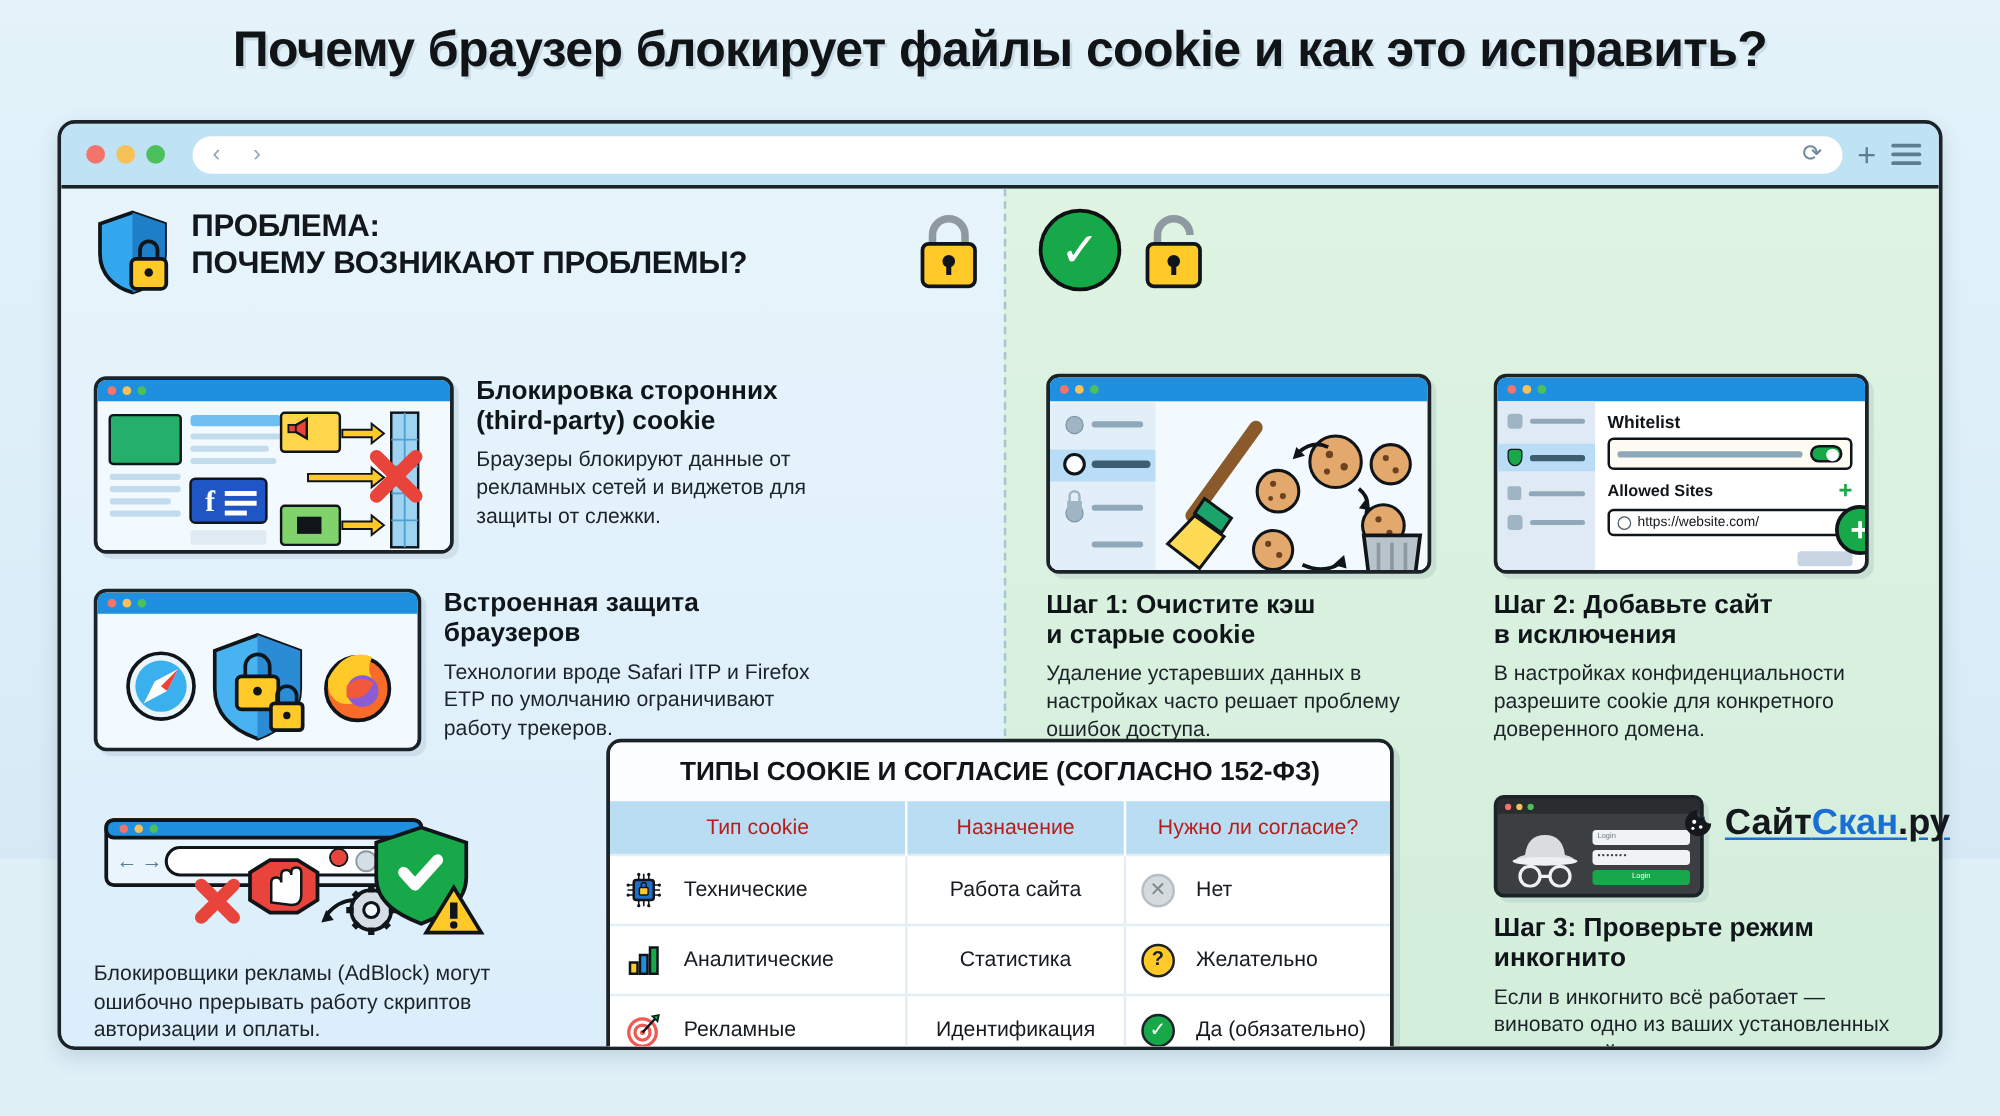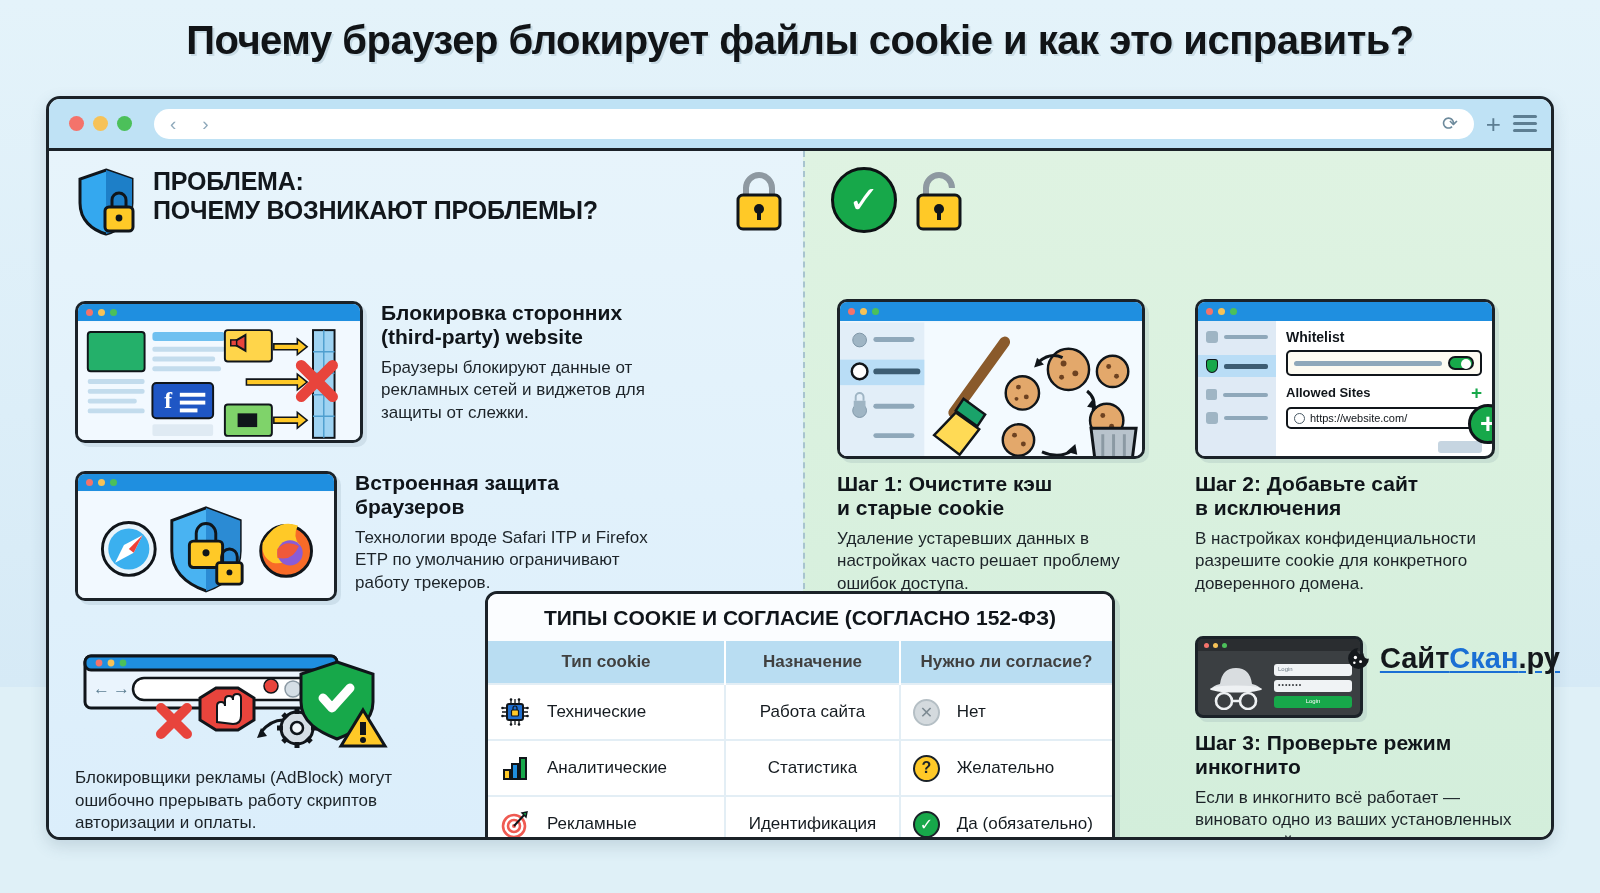--- a/index.html
+++ b/index.html
@@ -92,21 +92,21 @@
   
   .table-card {
     position: absolute; left: 436px; top: 492px; width: 630px;
     border: 3px solid #1b2228; border-radius: 12px; background: #fff;
     overflow: hidden; z-index: 6;
     box-shadow: 5px 5px 0 rgba(80,110,130,.16);
   }
   .tbl-title { text-align: center; font-size: 21px; font-weight: bold; color: #10151a; padding: 12px 6px 11px; background:#fbfdff; }
   table { width: 100%; border-collapse: collapse; }
   thead th {
-    background: #b9ddf2; font-size: 17px; font-weight: bold; color: #404040;
+    background: #b9ddf2; font-size: 17px; font-weight: normal; color: #b91c1c;
     padding: 11px 10px; border-left: 2px solid #fff; text-align: center;
   }
   thead th:first-child { border-left: none; }
   tbody td {
     font-size: 17px; color: #151b20; padding: 12px 12px;
     border-top: 2px solid #e3eef5; border-left: 2px solid #e3eef5; background: #fff;
   }
   tbody td:first-child { border-left: none; }
   .cell-ic { display: flex; align-items: center; gap: 17px; }
   .cell-mid { text-align: center; }
@@ -217,21 +217,21 @@
 
               <rect x="240" y="8" width="22" height="110" fill="#9fd3f2" stroke="#10151a" stroke-width="2"></rect>
               <path d="M240 30 h22 M240 52 h22 M240 74 h22 M240 96 h22 M251 8 v110" stroke="#4f9fcf" stroke-width="1.5"></path>
 
               <path d="M228 44 l32 32 M260 44 l-32 32" stroke="#e8443c" stroke-width="11" stroke-linecap="round"></path>
             </svg>
           </div>
           <div>
             <div class="blk-title">
               <span>Блокировка сторонних</span><br>
-              <span>(third-party) website</span>
+              <span>(third-party) cookie</span>
             </div>
             <div class="blk-body" style="max-width:320px">Браузеры блокируют данные от рекламных сетей и виджетов для защиты от слежки.</div>
           </div>
         </div>
 
         <div class="block" style="position:absolute; left:26px; top:320px; width:700px;">
           <div class="illus" style="width:262px;height:130px;flex:none;">
             <div class="mini-bar">
                 <span class="d" style="background:#f4736b"></span>
                 <span class="d" style="background:#f6c257"></span>

